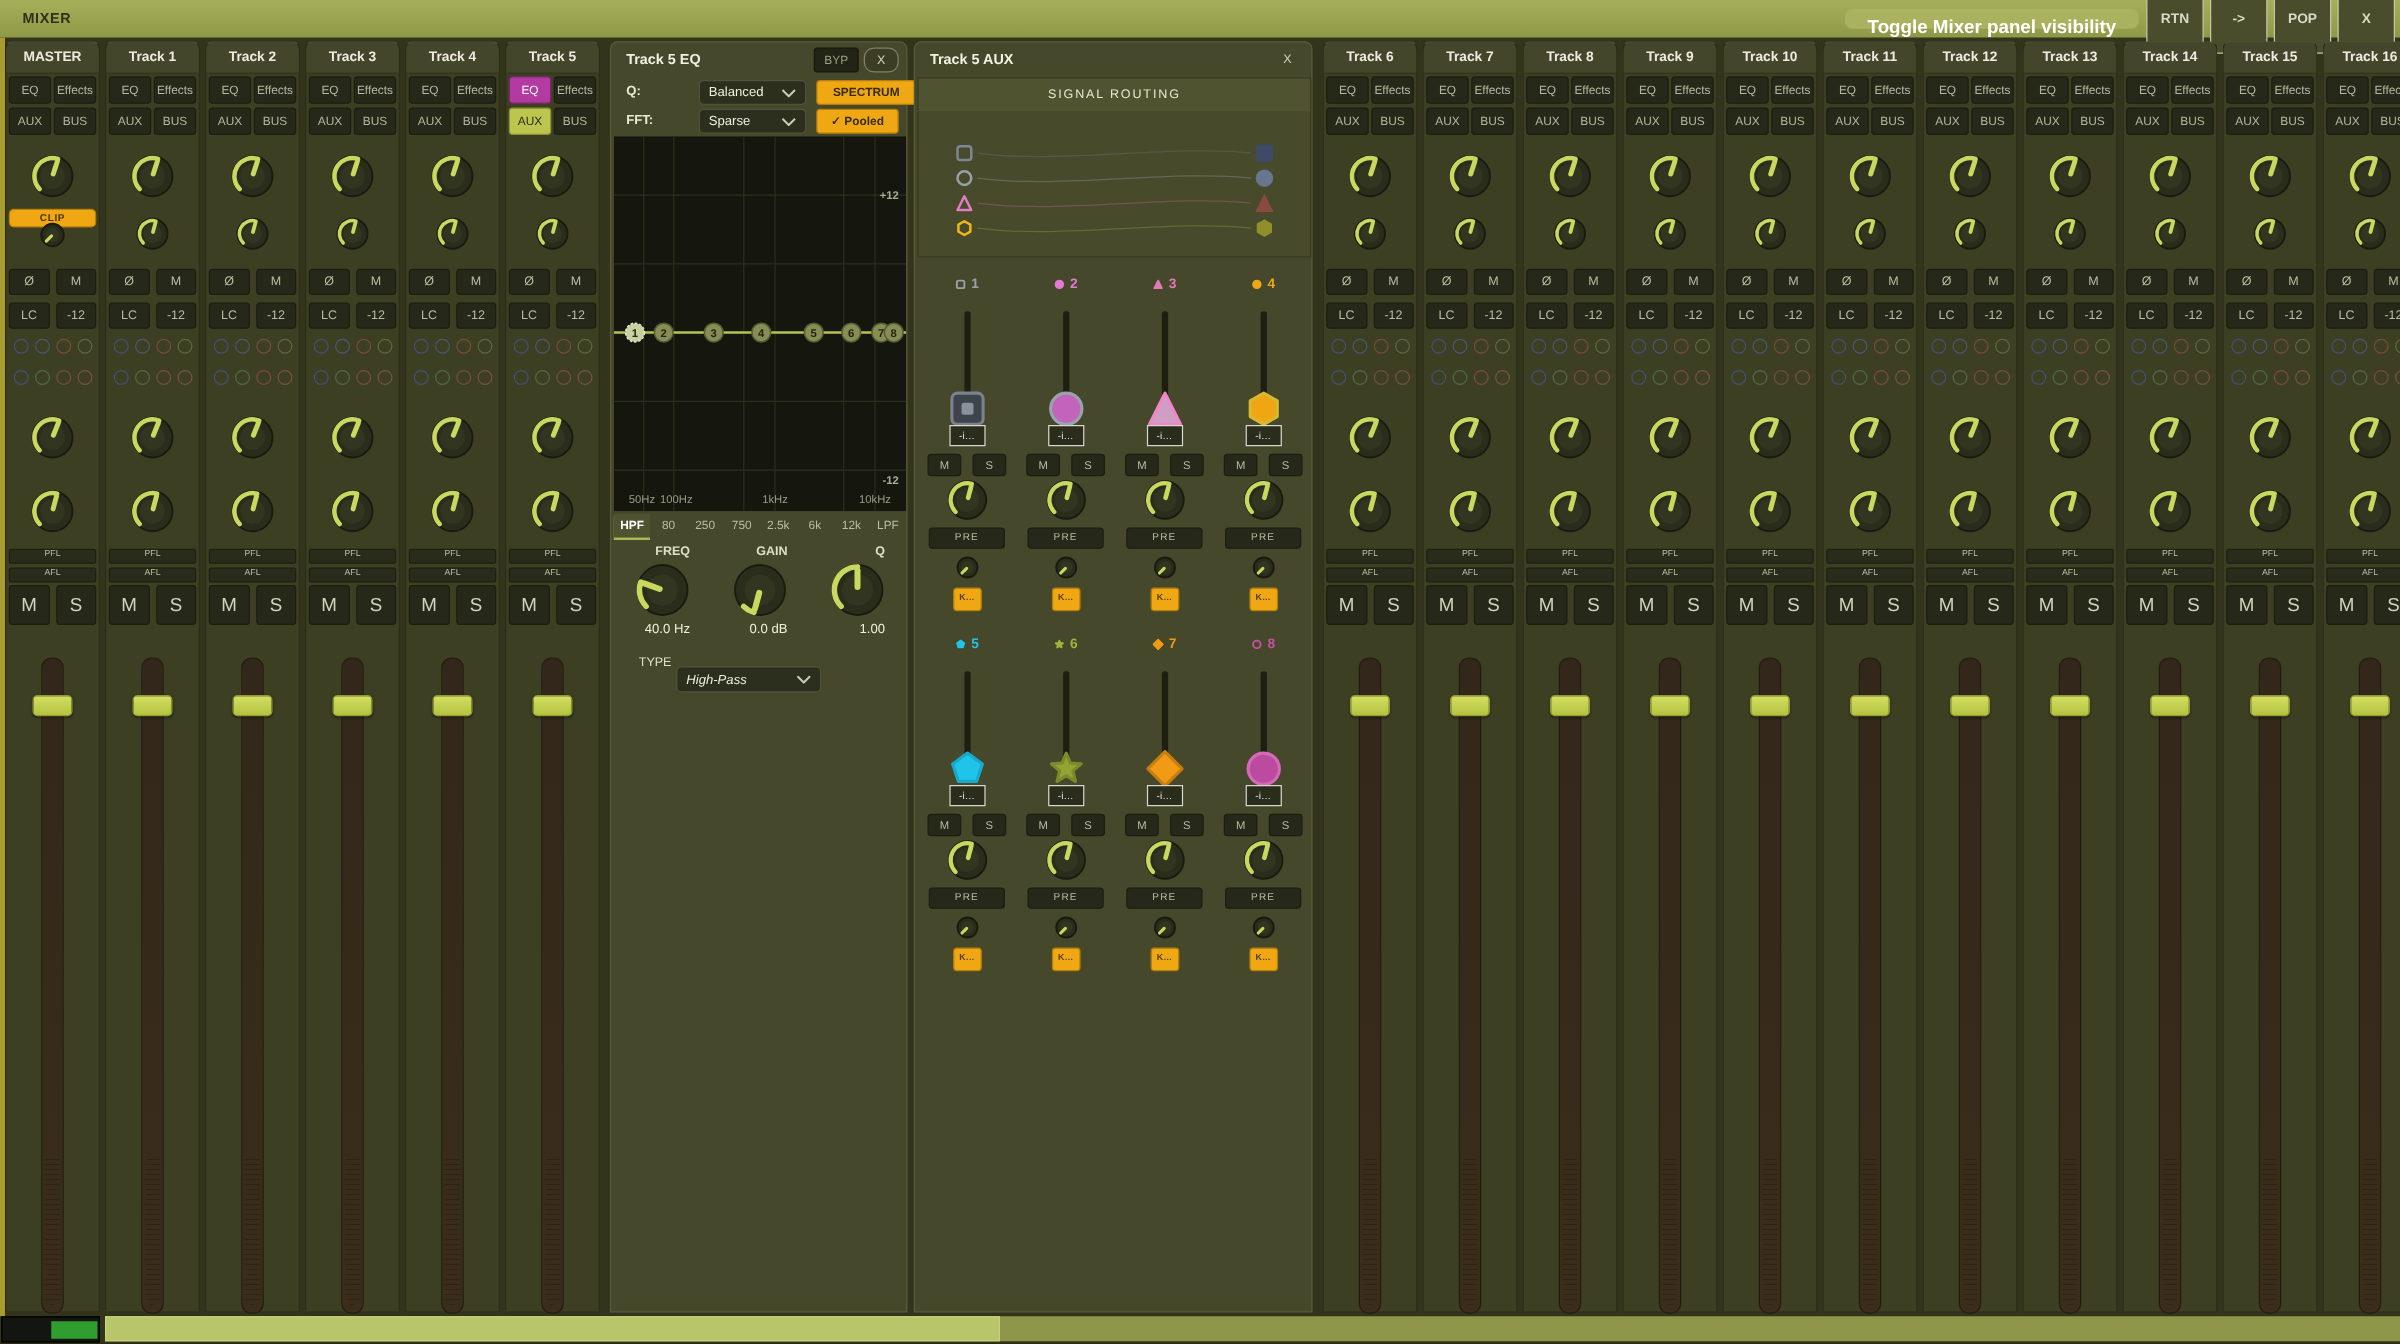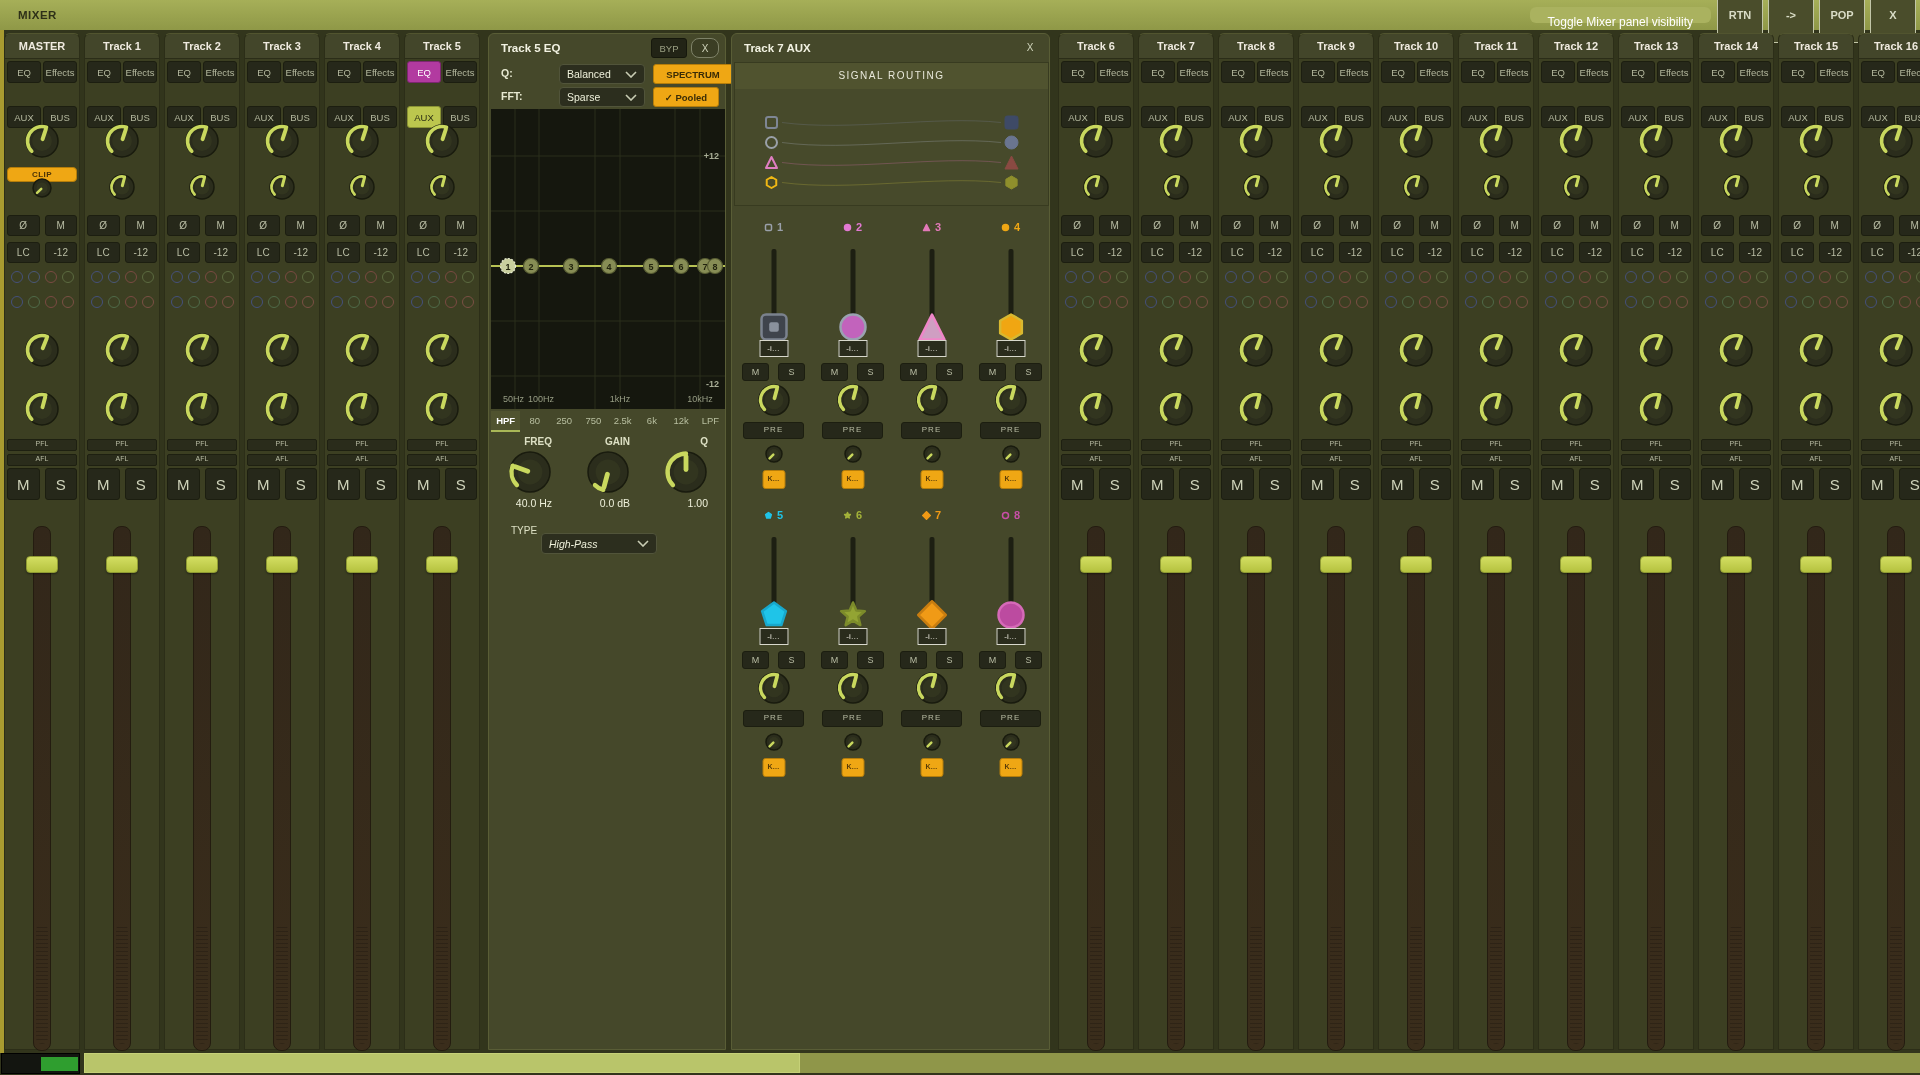--- a/index.html
+++ b/index.html
@@ -5,37 +5,37 @@
   html,body{margin:0;padding:0;background:#20220f;}
   .app{position:relative;width:1920px;height:1075px;overflow:hidden;
        background:#32351c;font-family:"Liberation Sans",sans-serif;
        -webkit-font-smoothing:antialiased;}
   
   .titlebar{position:absolute;left:0;top:0;width:100%;height:30px;
     background:linear-gradient(#a6af58,#8f9847);display:flex;align-items:center;}
   .tb-title{margin-left:18px;font-size:11.5px;font-weight:bold;color:#2e3018;letter-spacing:.5px;}
   .tb-right{position:absolute;right:4px;top:0;height:30px;display:flex;align-items:center;gap:6px;}
   .tb-tooltip{height:16px;line-height:30px;padding:0 18px;background:#aab25f;border-radius:6px;
-    color:#ffffff;font-size:12px;}
+    color:#ffffff;font-size:15px;font-weight:bold;}
   .tb-btn{height:21px;min-width:30px;padding:16px 7px;background:#4a4d2b;border:1px solid #c2c6a8;
     border-radius:4px;color:#d9dcc6;font-size:11px;font-weight:bold;display:flex;
     align-items:center;justify-content:center;cursor:pointer;}
   .left-edge{position:absolute;left:0;top:30px;width:4px;height:1023px;background:#a89b30;}
   
   .strip-row{position:absolute;top:33px;display:flex;}
   #strips-left{left:4px;}
   #strips-right{left:1058px;}
   .strip{position:relative;flex:0 0 auto;width:76px;height:1017px;margin-right:4px;
     background:#3c3f22;border:1px solid #2c2e18;border-top:1px solid #51542f;
     border-radius:6px 6px 0 0;box-sizing:border-box;}
   .s-header{height:24px;line-height:24px;text-align:center;font-size:11px;font-weight:bold;
     color:#efeadf;background:#43462a;border-bottom:1px solid #2b2d18;border-radius:6px 6px 0 0;
     white-space:nowrap;overflow:hidden;}
   .s-tabs{position:absolute;left:2px;right:2px;display:flex;gap:2px;align-items:flex-end;}
-  .s-tabs.r1{top:27px;} .s-tabs.r2{top:52px;margin-top:20px;}
+  .s-tabs.r1{top:27px;} .s-tabs.r2{top:52px;}
   .tab-btn{flex:1;height:20px;background:#26281a;border:1px solid #1c1e10;border-radius:3px;
     color:#b4b89e;font-size:9.5px;display:flex;align-items:center;justify-content:center;
     cursor:pointer;white-space:nowrap;overflow:hidden;}
   .tab-btn.act-eq{background:#b23aa0;color:#ffffff;border-color:#7c2670;}
   .tab-btn.act-aux{background:#bcc64e;color:#2b2d14;border-color:#8a9334;}
   .s-knob1{position:absolute;top:89px;left:50%;transform:translateX(-50%);}
   .s-clip{position:absolute;top:133px;left:2px;right:2px;height:13px;background:#efa714;
     border:1px solid #b57d0a;border-radius:4px;color:#4a3206;font-size:8px;font-weight:bold;
     display:flex;align-items:center;justify-content:center;letter-spacing:.5px;cursor:pointer;}
   .s-knob2{position:absolute;top:139px;left:50%;transform:translateX(-50%);}
@@ -669,21 +669,21 @@
         <span>High-Pass</span>
         <svg class="chev" viewBox="0 0 12 7">
             <polyline points="1,1 6,6 11,1" fill="none" stroke="#c9cdb4" stroke-width="1.6"></polyline>
           </svg>
       </div>
     </div>
   </section>
 
   <section class="panel" id="aux-panel">
     <div class="p-header">
-      <span class="p-title">Track 7 AUX</span>
+      <span class="p-title">Track 5 AUX</span>
       <div class="p-x" style="border:none;background:none;">X</div>
     </div>
     <div class="routing">
       <div class="routing-hd">SIGNAL ROUTING</div>
       <svg class="rt-wires" id="rt-wires" viewBox="0 0 313 142">
           <path d="M 47 59.5 C 115 68.5, 200 52.5, 266 59.5" fill="none" stroke="#707684" stroke-width="1" opacity="0.35"></path>
           <path d="M 47 79.5 C 115 88.5, 200 72.5, 266 79.5" fill="none" stroke="#9aa0a8" stroke-width="1" opacity="0.35"></path>
           <path d="M 47 99.5 C 115 108.5, 200 92.5, 266 99.5" fill="none" stroke="#c06a9a" stroke-width="1" opacity="0.35"></path>
           <path d="M 47 119.5 C 115 128.5, 200 112.5, 266 119.5" fill="none" stroke="#a8a23a" stroke-width="1" opacity="0.35"></path>
         </svg>

